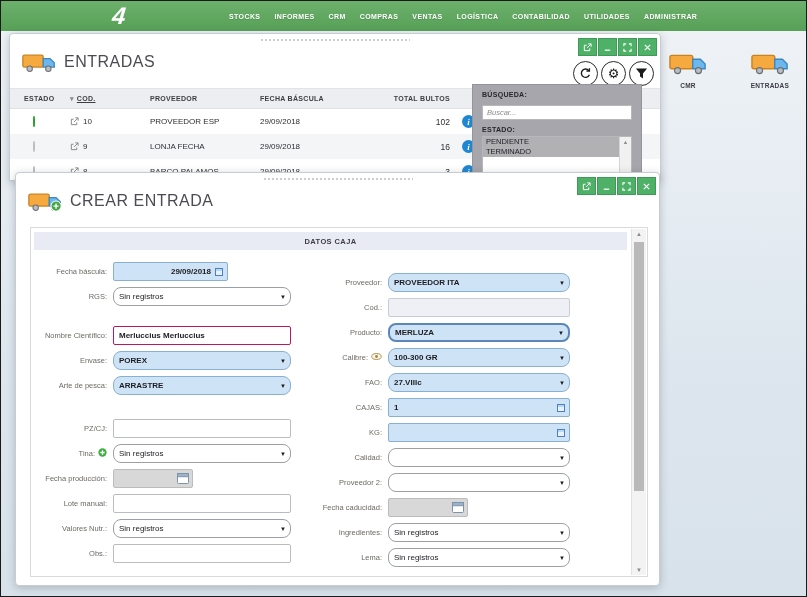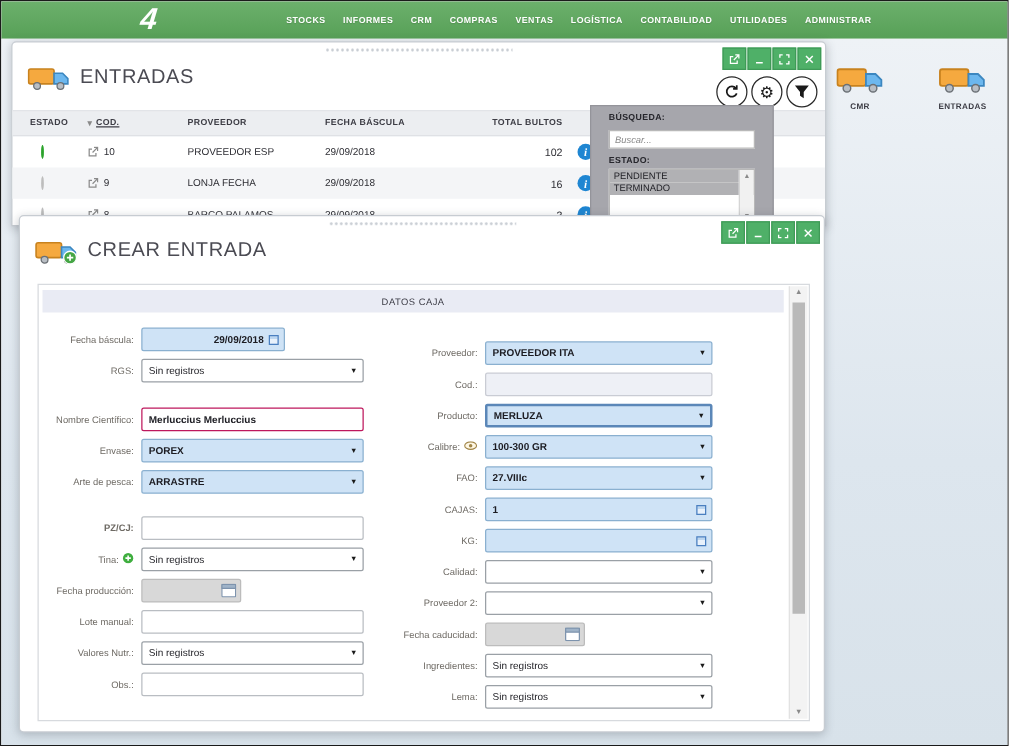--- a/index.html
+++ b/index.html
@@ -62,57 +62,57 @@
   .dot.green { background:#3ec53e; border:1px solid #2da02d; }
   .dot.gray  { background:#d9d9d9; border:1px solid #bdbdbd; }
   .cod-cell { display:flex; align-items:center; gap:4px; }
   .cod-cell svg { width:9px; height:9px; }
   .r-bultos { text-align:right; font-size:8.5px; }
   .info-i { width:13px; height:13px; border-radius:50%; background:#1f86d2; color:#fff;
             font-family:"Liberation Serif",serif; font-style:italic; font-weight:bold; font-size:9px;
             display:flex; align-items:center; justify-content:center; margin-left:12px; cursor:pointer; }
 
   
-  .search-panel { position:absolute; left:462px; top:50px; width:147px; height:96px;
-                  background:#a6a6ac; border:1px solid #94949a; padding:6px 14px; z-index:3; }
+  .search-panel { position:absolute; left:462px; top:50px; width:170px; height:96px;
+                  background:#a6a6ac; border:1px solid #94949a; padding:6px 9px; z-index:3; }
   .sp-label { font-size:7px; font-weight:bold; color:#26262c; letter-spacing:.3px; margin-bottom:3px; }
   .sp-input { width:100%; height:15px; border:1px solid #b8b8b8; background:#fff; font-size:7.5px;
               font-style:italic; color:#555; padding:0 4px; margin-bottom:6px; outline:none; }
   .sp-input::placeholder { color:#8a8a8a; font-style:italic; }
   .listbox { position:relative; height:44px; background:#fff; border:1px solid #b8b8b8; overflow:hidden; }
   .lb-opt { font-size:7.5px; color:#1e1e24; padding:0 3px; line-height:10px; }
   .lb-opt.sel { background:#b1b1b4; }
   .lb-scroll { position:absolute; top:0; right:0; bottom:0; width:12px; background:#f1f1f1;
                border-left:1px solid #d5d5d5; display:flex; flex-direction:column;
                justify-content:space-between; align-items:center; font-size:5.5px; color:#8a8a8a;
                padding:2px 0; cursor:pointer; }
 
   
   #win-crear { left:14px; top:141px; width:645px; height:414px; z-index:5; }
   .form-card { position:absolute; left:14px; top:54px; width:618px; height:350px;
                background:#fff; border:1px solid #d7dade; }
   .section-bar { position:absolute; left:3px; top:4px; right:20px; height:18px; background:#e9ebf4;
                  display:flex; align-items:center; justify-content:center;
-                 font-size:7.5px; font-weight:normal; color:#3c3c46; letter-spacing:.4px; }
+                 font-size:7.5px; font-weight:bold; color:#3c3c46; letter-spacing:.4px; }
   .vscroll { position:absolute; top:1px; right:1px; bottom:1px; width:15px; background:#f3f3f3;
              border-left:1px solid #e2e2e2; }
   .vscroll .arr { position:absolute; left:0; right:0; text-align:center; font-size:6px; color:#8a8a8a; cursor:pointer; }
   .vscroll .arr.up { top:2px; } .vscroll .arr.dn { bottom:2px; }
   .vthumb { position:absolute; left:2px; right:2px; top:13px; height:72%; background:#b9b9b9; cursor:grab; }
 
   .fcol { position:absolute; }
   #fcol-left  { left:4px;  top:34px; width:300px; }
   #fcol-right { left:259px; top:45px; width:330px; }
   .frow { display:flex; align-items:center; height:19px; margin-bottom:6px; }
-  .frow.gap20 { margin-top:20px; } .frow.gap18 { margin-top:18px;font-weight:bold; }
+  .frow.gap20 { margin-top:20px; } .frow.gap18 { margin-top:24px; }
   .flabel { width:72px; text-align:right; font-size:7.5px; color:#6e6a64; margin-right:6px;
             display:flex; justify-content:flex-end; align-items:center; gap:3px; white-space:nowrap; }
   #fcol-right .flabel { width:92px; }
   .ctrl { position:relative; height:19px; display:flex; align-items:center; }
-  .c-select { width:178px; background:#fff; border:1px solid #9aa0a6; border-radius:2px;
+  .c-select { width:178px; background:#fff; border:1px solid #9aa0a6; border-radius:8px;
               font-size:8px; color:#1c1c22; padding:0 14px 0 5px; cursor:pointer; }
   #fcol-right .c-select { width:182px; }
   .c-select .arrow { position:absolute; right:4px; font-size:6px; color:#1a1a1a; }
   .c-select.blue { background:#cfe3f6; border:1px solid #8ab0d0; font-weight:bold; }
   .c-select.focused { border:2px solid #5b87b8; }
   .c-input { width:178px; background:#fff; border:1px solid #b9bdc2; border-radius:2px;
              font-size:8px; color:#1c1c22; padding:0 5px; }
   #fcol-right .c-input { width:182px; }
   .c-input.readonly { border:1px solid #be185d; font-weight:bold; }
   .c-input.disabled { background:#eef0f6; border:1px solid #c9ccd4; }

